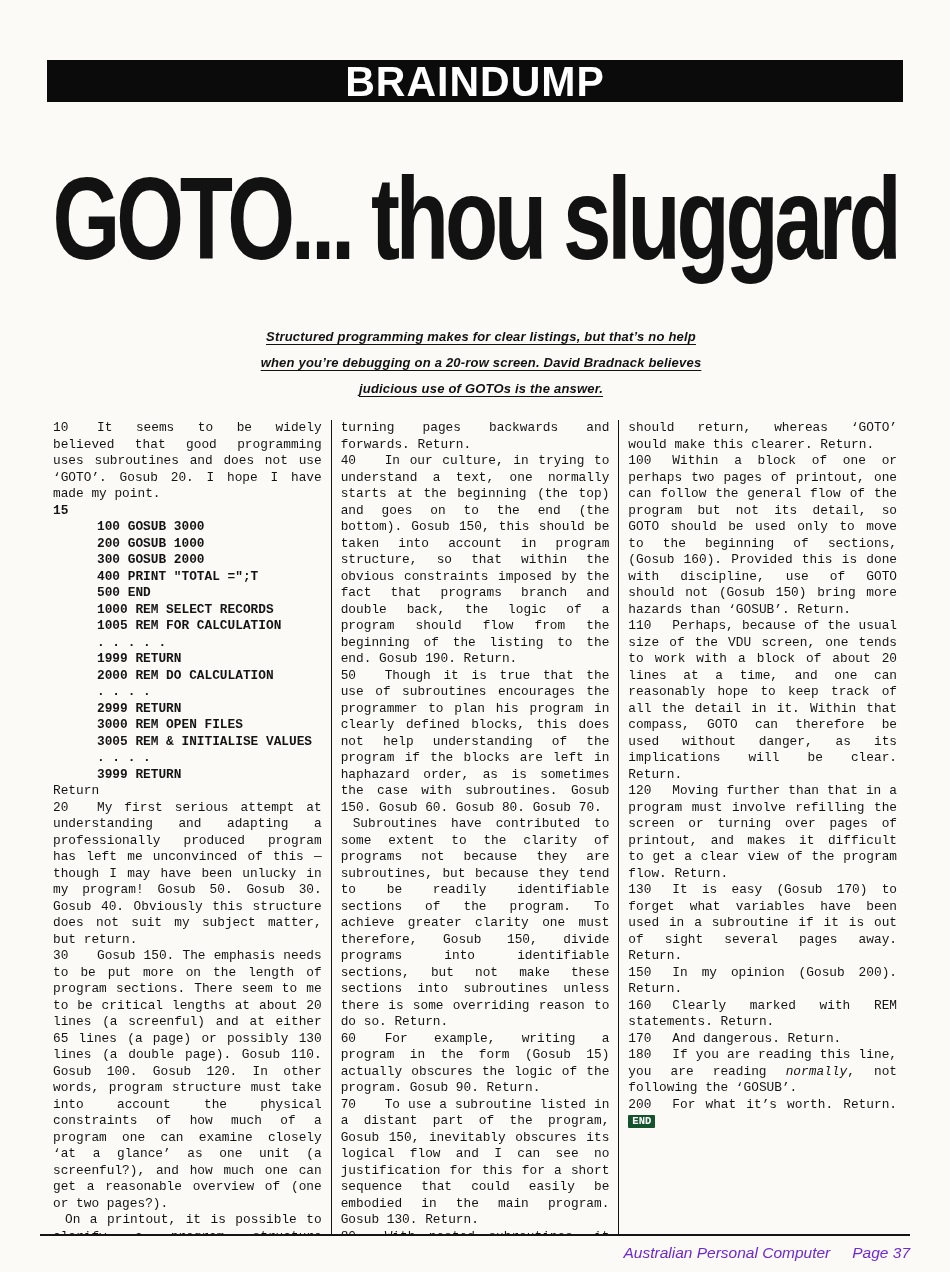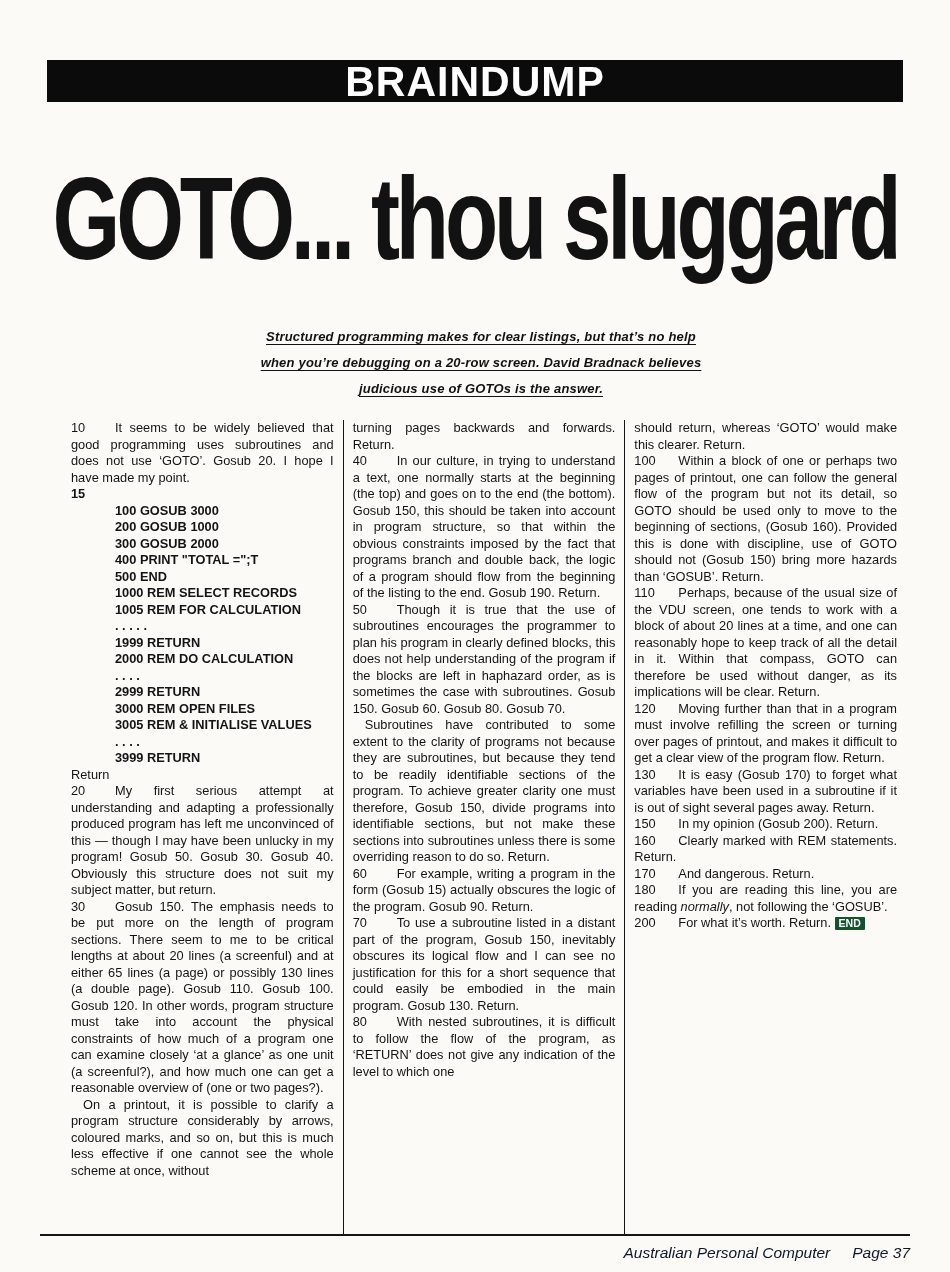--- a/index.html
+++ b/index.html
@@ -59,24 +59,25 @@
     font-size: 13px;
     line-height: 26px;
     letter-spacing: 0.2px;
     margin-top: 6px;
   }
   .standfirst-line { text-decoration: underline; text-underline-offset: 3px; }
 
   
   .columns {
     position: absolute;
-    left: 62px; right: 44px; top: 420px;
+    left: 44px; right: 44px; top: 420px;
     height: 814px;
     display: flex;
     overflow: hidden;
+    font-family: Liberation Mono, monospace;
   }
   .col {
     flex: 1 1 0;
     padding: 0 9px;
     font-size: 12.8px;
     line-height: 16.5px;
     text-align: justify;
     color: #141414;
   }
   .col + .col { border-left: 1.6px solid #141414; }
@@ -101,21 +102,21 @@
 
   
   .footer {
     position: absolute;
     left: 40px; right: 40px; bottom: 10px;
     border-top: 2px solid #141414;
     padding-top: 8px;
     text-align: right;
     font-style: italic;
     font-size: 15.5px;
-    color: #0f172a;
+    color: #6d28d9;
   }
   .footer .journal { margin-right: 22px; }
 </style>
 </head>
 <body>
 
 <div class="page">
 
   <div class="banner">
     <span class="banner-title">BRAINDUMP</span>

